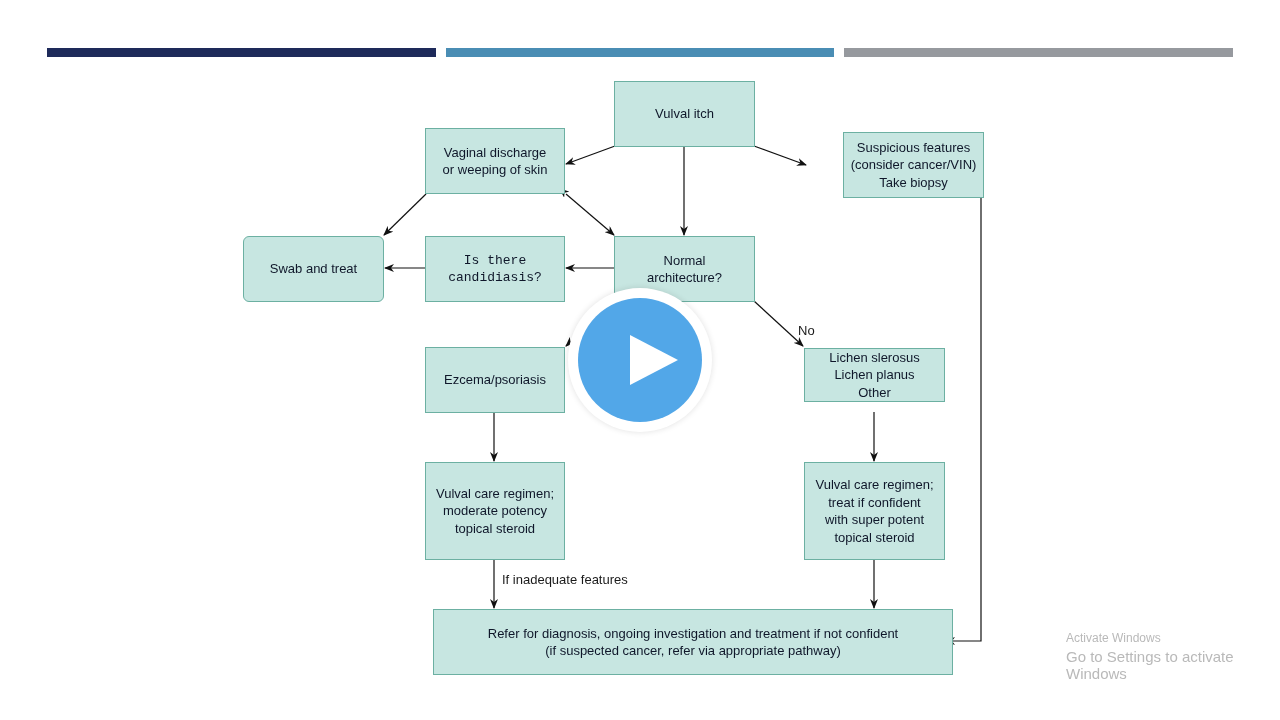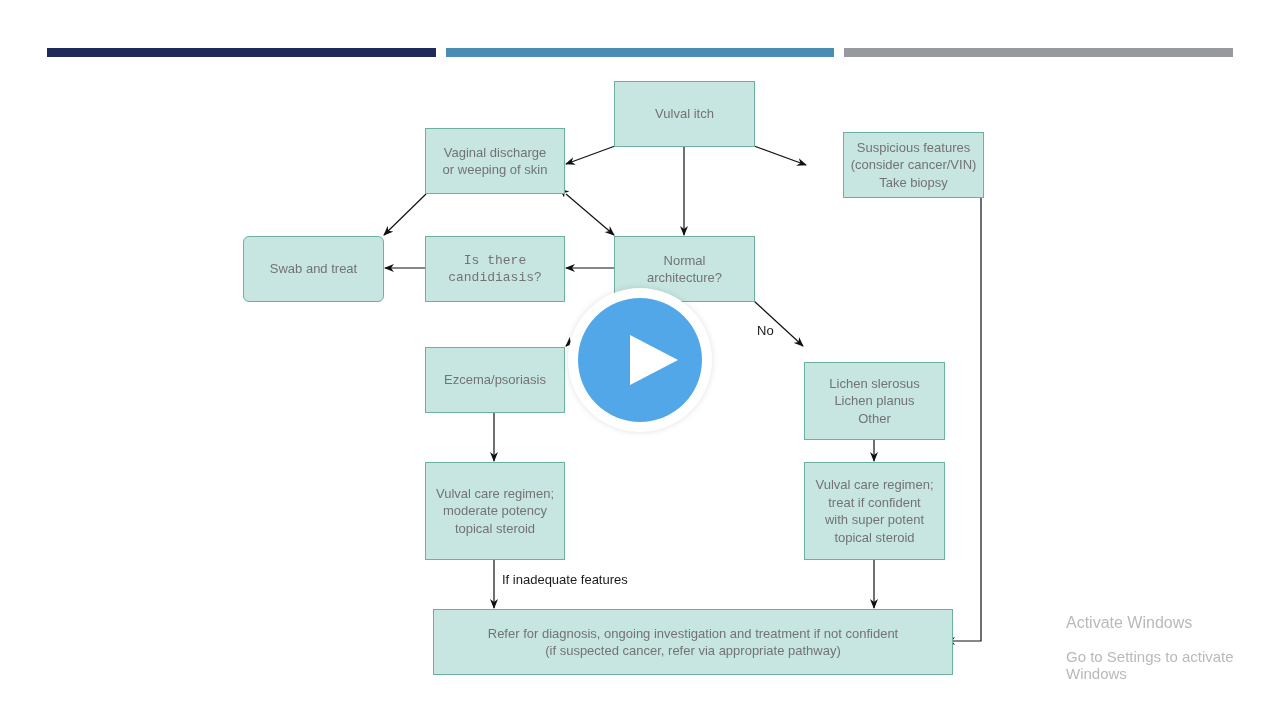--- a/index.html
+++ b/index.html
@@ -1,28 +1,28 @@
 <!DOCTYPE html>
 <html><head>
 <meta charset="utf-8">
 <style>
   html, body { margin: 0; padding: 0; }
   body { width: 1280px; height: 720px; background: #ffffff; position: relative; overflow: hidden; font-family: "Liberation Sans", sans-serif; }
   .bar { position: absolute; top: 48px; height: 9px; }
   .bar1 { left: 47px; width: 389px; background: #1e2a5a; }
   .bar2 { left: 446px; width: 388px; background: #4a8db4; }
   .bar3 { left: 844px; width: 389px; background: #96999e; }
-  .node { position: absolute; box-sizing: border-box; background: #c7e6e1; border: 1.5px solid #6cb0a2; display: flex; align-items: center; justify-content: center; text-align: center; font-size: 13px; line-height: 17.5px; color: #737373; white-space: pre-line; }
+  .node { position: absolute; box-sizing: border-box; background: #c7e6e1; border: 1.5px solid #6cb0a2; display: flex; align-items: center; justify-content: center; text-align: center; font-size: 13px; line-height: 17.5px; color: #0f172a; white-space: pre-line; }
   svg.edges { position: absolute; left: 0; top: 0; }
   .label { position: absolute; font-size: 13px; color: #1a1a1a; }
   .play { position: absolute; left: 568px; top: 288px; width: 144px; height: 144px; border-radius: 50%; background: #ffffff; box-shadow: 0 0 6px rgba(0,0,0,0.12); }
   .play-inner { position: absolute; left: 10px; top: 10px; width: 124px; height: 124px; border-radius: 50%; background: #52a7e8; }
   .play-tri { position: absolute; left: 52px; top: 37px; width: 0; height: 0; border-top: 25px solid transparent; border-bottom: 25px solid transparent; border-left: 48px solid #ffffff; }
   .wm { position: absolute; left: 1066px; color: #b9b9b9; }
-  .wm1 { top: 614px; font-size: 16px; }
+  .wm1 { top: 631px; font-size: 12px; }
   .wm2 { top: 648px; font-size: 15px; }
 </style>
 </head>
 <body>
 
 <div class="bar bar1"></div>
 <div class="bar bar2"></div>
 <div class="bar bar3"></div>
 
 <svg class="edges" width="1280" height="720">
@@ -57,34 +57,34 @@
 or weeping of skin</div>
 <div class="node" style="left:806px;top:132px;width:141px;height:66px;margin-left:37px;">Suspicious features
 (consider cancer/VIN)
 Take biopsy</div>
 <div class="node" style="left:243px;top:236px;width:141px;height:66px;border-radius:6px;">Swab and treat</div>
 <div class="node" style="left:425px;top:236px;width:140px;height:66px;font-family:Liberation Mono, monospace;">Is there
 candidiasis?</div>
 <div class="node" style="left:614px;top:236px;width:141px;height:66px;">Normal
 architecture?</div>
 <div class="node" style="left:425px;top:347px;width:140px;height:66px;">Ezcema/psoriasis</div>
-<div class="node" style="left:804px;top:362px;width:141px;height:78px;">Lichen slerosus
+<div class="node" style="left:804px;top:348px;width:141px;height:54px;">Lichen slerosus
 Lichen planus
 Other</div>
 <div class="node" style="left:425px;top:462px;width:140px;height:98px;">Vulval care regimen;
 moderate potency
 topical steroid</div>
 <div class="node" style="left:804px;top:462px;width:141px;height:98px;">Vulval care regimen;
 treat if confident
 with super potent
 topical steroid</div>
 <div class="node" style="left:433px;top:609px;width:520px;height:66px;">Refer for diagnosis, ongoing investigation and treatment if not confident
 (if suspected cancer, refer via appropriate pathway)</div>
 
-<div class="label" style="left:757px;top:323px;">No</div>
+<div class="label" style="left:798px;top:323px;">No</div>
 <div class="label" style="left:502px;top:572px;">If inadequate features</div>
 
 <div class="play">
   <div class="play-inner">
     <div class="play-tri"></div>
   </div>
 </div>
 
 <div class="wm wm1">Activate Windows</div>
 <div class="wm wm2">Go to Settings to activate Windows</div>

